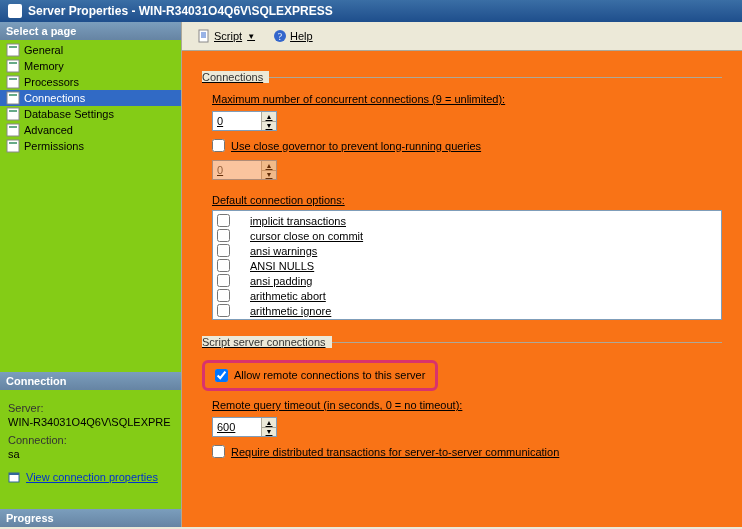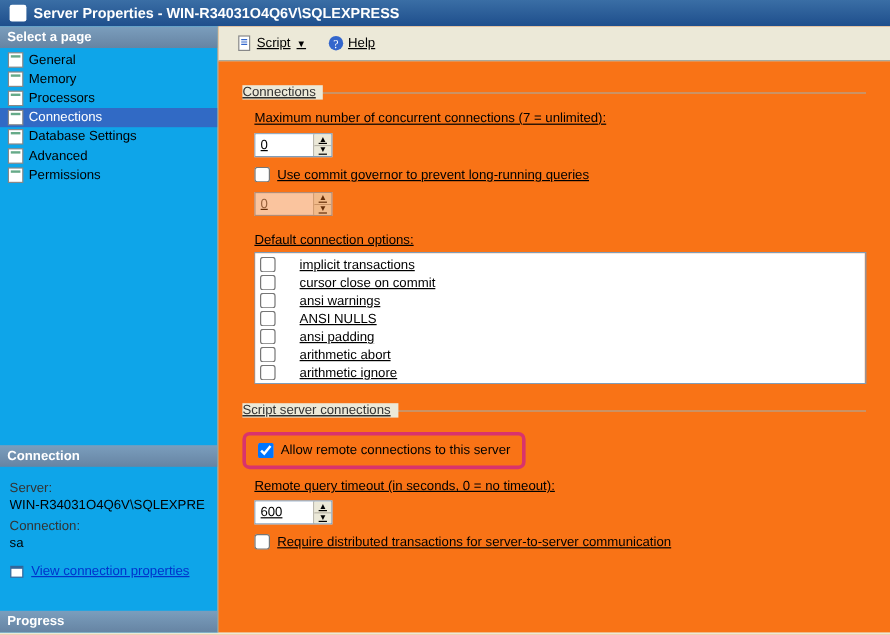--- a/index.html
+++ b/index.html
@@ -3,21 +3,21 @@
 <meta charset="utf-8">
 <style>
 * { box-sizing: border-box; margin: 0; padding: 0; }
 body { font-family: Tahoma, "Segoe UI", sans-serif; font-size: 11px; background: #ece9d8; width: 742px; height: 529px; overflow: hidden; }
 
 .titlebar { background: linear-gradient(to bottom, #3a6ea5, #1e4e8c); color: #fff; padding: 4px 8px; font-weight: bold; font-size: 12px; display: flex; align-items: center; gap: 6px; }
 .titlebar .icon { width: 14px; height: 14px; background: #fff; border-radius: 2px; display: inline-block; }
 
 .main { display: flex; height: calc(100% - 24px); }
 
-.leftcol { width: 188px; background: #0ea5e9; border-right: 1px solid #aca899; display: flex; flex-direction: column; }
+.leftcol { width: 188px; background: #84cc16; border-right: 1px solid #aca899; display: flex; flex-direction: column; }
 .section-header { background: linear-gradient(to bottom, #7b9ebd, #6684a3); color: #fff; font-weight: bold; padding: 3px 6px; font-size: 11px; }
 .page-list { flex: 0 0 auto; padding: 2px 0; }
 .page-item { display: flex; align-items: center; gap: 4px; padding: 1px 6px; cursor: default; }
 .page-item.selected { background: #316ac5; color: #fff; }
 .page-item .ico { width: 14px; height: 14px; display: inline-flex; align-items: center; justify-content: center; }
 
 .conn-section { margin-top: auto; }
 .conn-body { padding: 6px 8px; font-size: 11px; color: #000; }
 .conn-body .lbl { color: #333; margin-top: 6px; }
 .conn-body .val { color: #000; margin-top: 2px; white-space: nowrap; overflow: hidden; text-overflow: clip; }
@@ -168,34 +168,34 @@
               <text x="7" y="11" font-size="10" fill="#fff" text-anchor="middle" font-family="Tahoma">?</text>
             </svg>
           </span>
         <span>Help</span>
       </div>
     </div>
 
     <div class="content">
       <div class="group-label"><span>Connections</span></div>
 
-      <div class="field-label">Maximum number of concurrent connections (7 = unlimited):</div>
+      <div class="field-label">Maximum number of concurrent connections (9 = unlimited):</div>
       <div class="field-row">
         <div class="spinner">
           <input type="text" value="0" style="">
           <div class="spin-btns">
               <div>▲</div>
               <div>▼</div>
             </div>
         </div>
       </div>
 
       <div class="checkbox-row">
         <input type="checkbox" style="">
-        <span>Use commit governor to prevent long-running queries</span>
+        <span>Use close governor to prevent long-running queries</span>
       </div>
       <div class="field-row">
         <div class="spinner" style="opacity:.6">
           <input type="text" disabled="" value="0" style="">
           <div class="spin-btns">
               <div>▲</div>
               <div>▼</div>
             </div>
         </div>
       </div>

